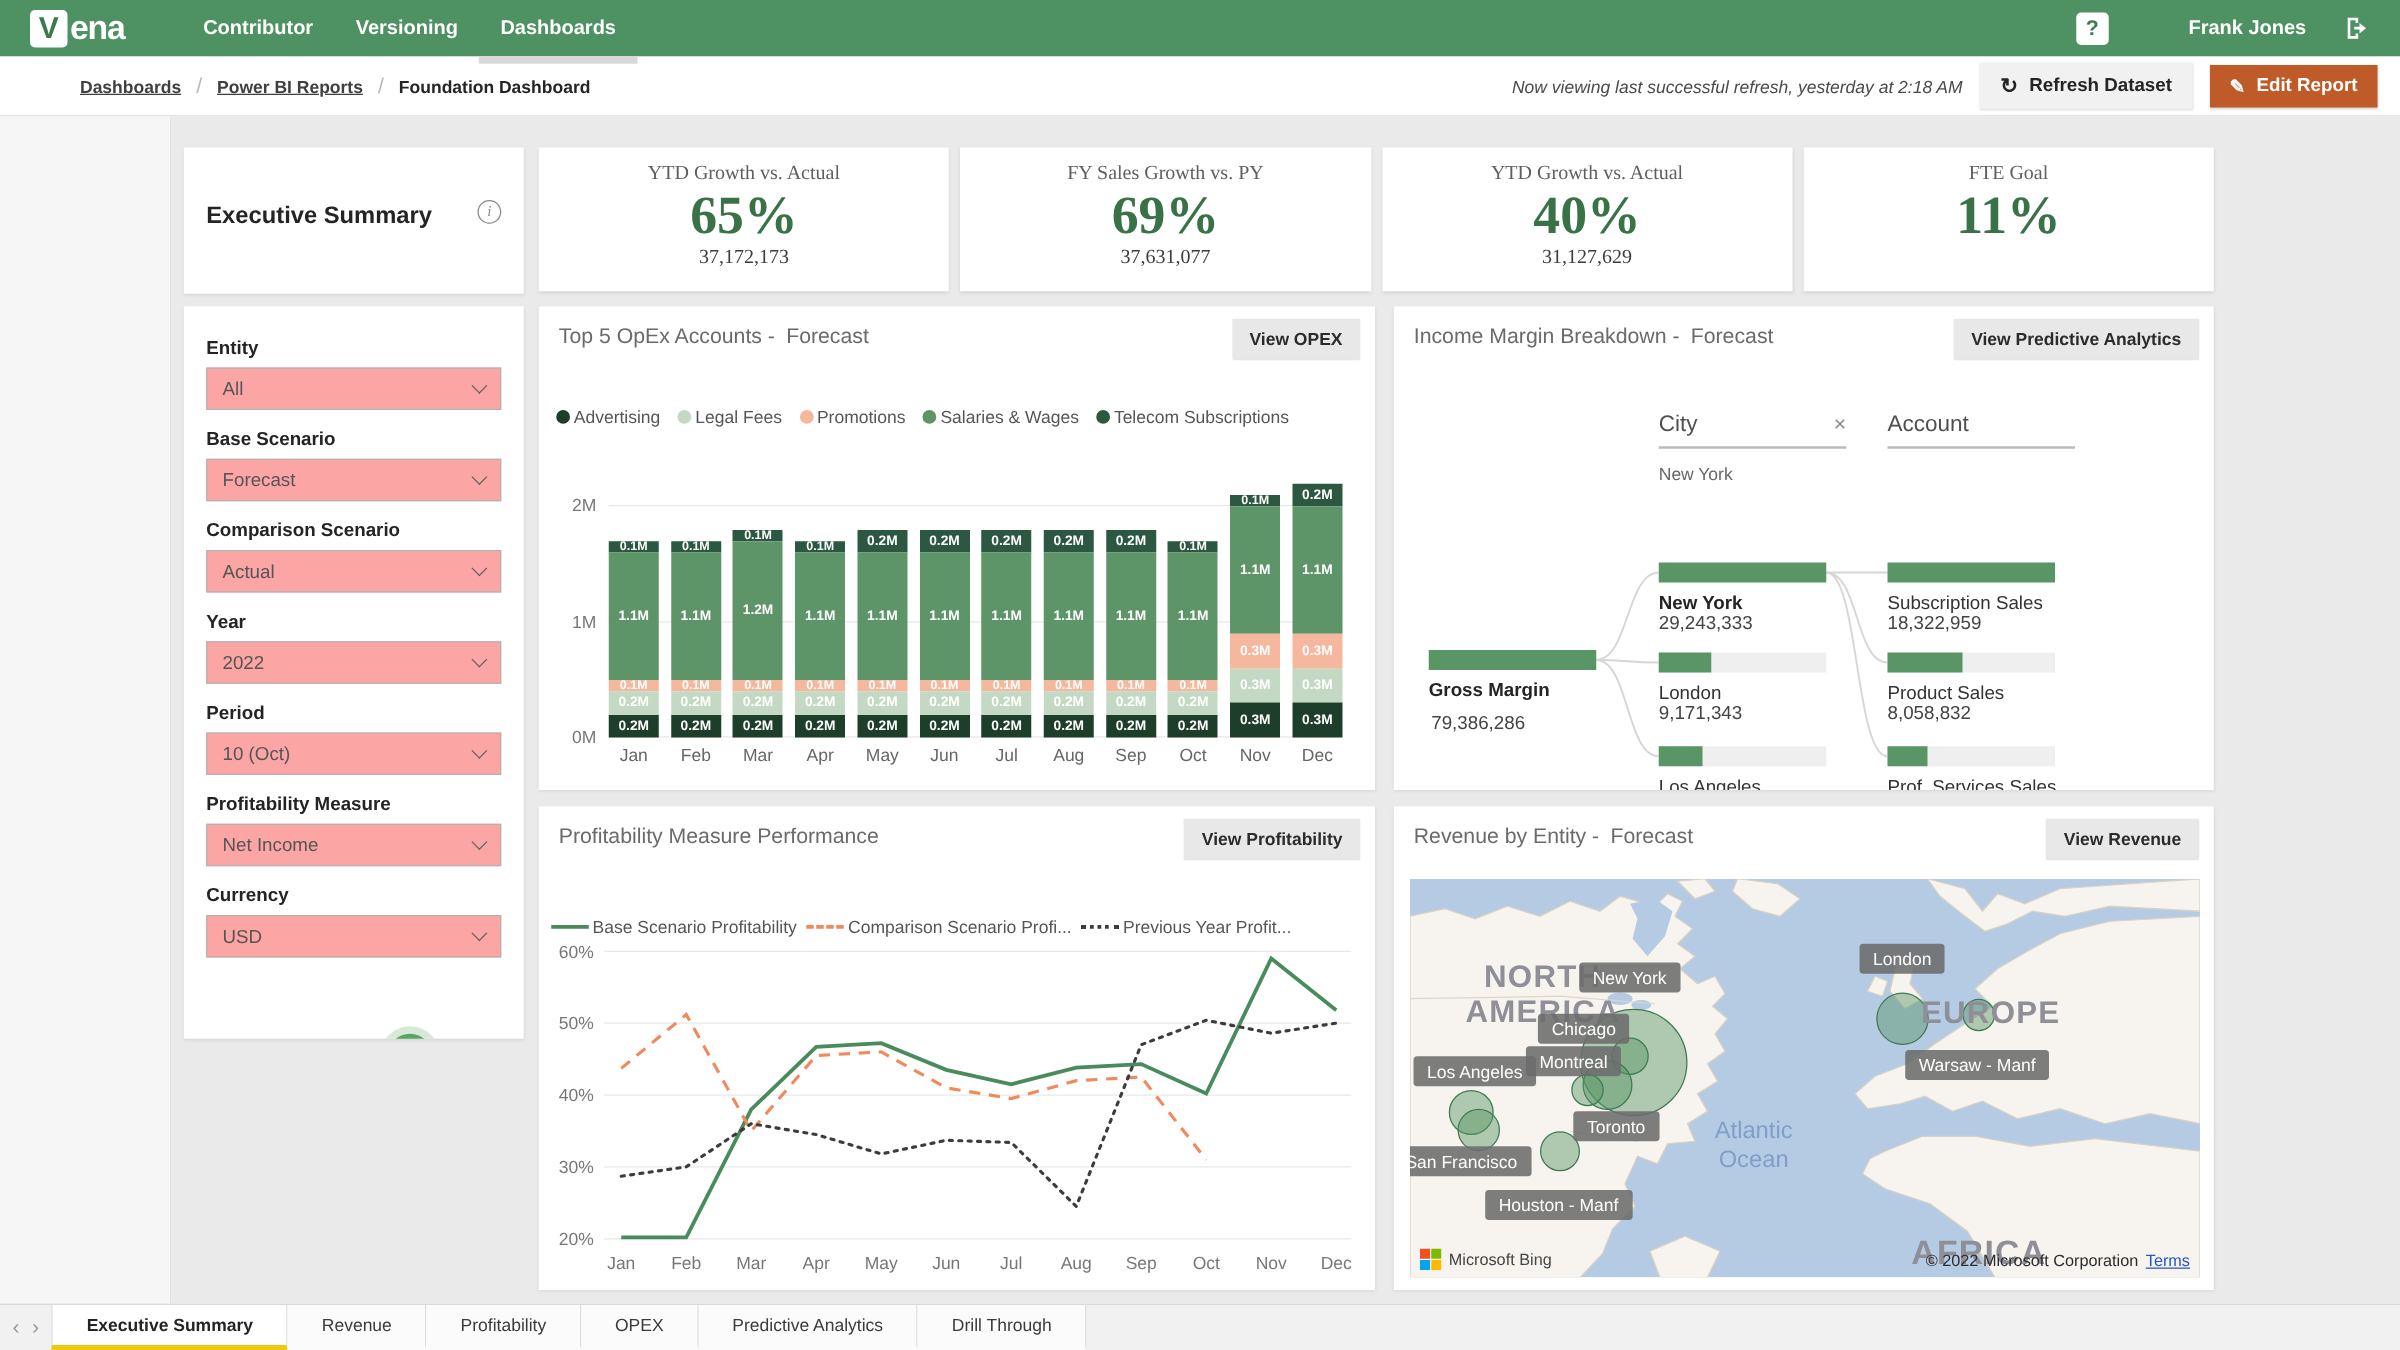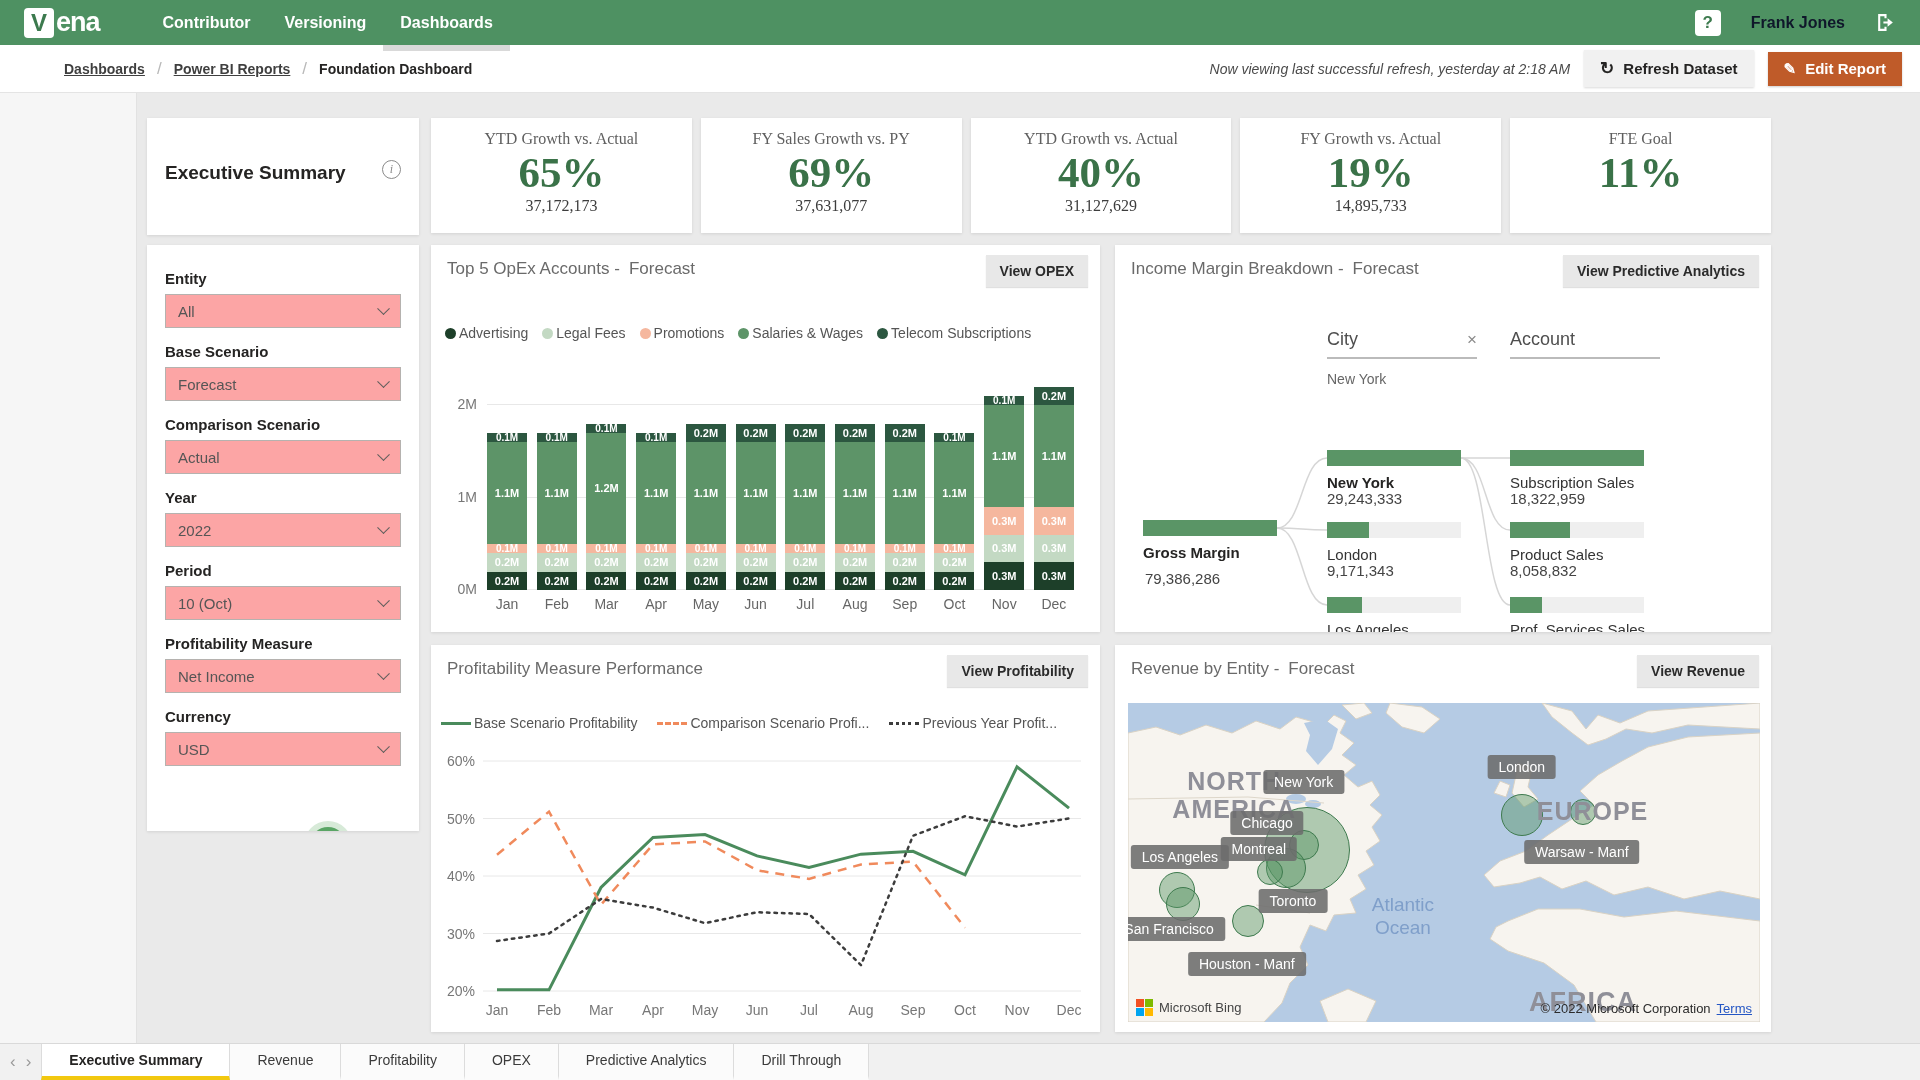--- a/index.html
+++ b/index.html
@@ -8,21 +8,21 @@
   
   .topnav { position:absolute; left:0; top:0; width:1920px; height:45px; background:#4e9162; display:flex; align-items:center; padding:0 24px; z-index:20; }
   .logo { display:flex; align-items:center; gap:2px; margin-right:46px; cursor:pointer; }
   .logo-box { width:30px; height:30px; background:#fff; border-radius:4px; display:flex; align-items:center; justify-content:center; font-weight:bold; font-size:24px; color:#3c7a4e; }
   .logo-text { color:#fff; font-weight:bold; font-size:27px; letter-spacing:-1px; }
   .nav-items { display:flex; height:100%; }
   .nav-item { position:relative; display:flex; align-items:center; height:100%; padding:0 17px; color:#fff; font-size:16px; font-weight:bold; cursor:pointer; }
   .nav-item.active::after { content:""; position:absolute; left:0; top:100%; width:100%; height:6px; background:#d9d9d9; }
   .topnav-right { margin-left:auto; display:flex; align-items:center; gap:30px; }
   .help-btn { width:26px; height:26px; background:#fff; border-radius:4px; display:flex; align-items:center; justify-content:center; color:#3c7a4e; font-weight:bold; font-size:17px; cursor:pointer; }
-  .user-name { color:#0f172a; font-size:16px; font-weight:bold; cursor:pointer; }
+  .user-name { color:#ffffff; font-size:16px; font-weight:bold; cursor:pointer;margin-left:34px; }
   .logout-btn { cursor:pointer; display:flex; }
 
   
   .crumb-bar { position:absolute; left:0; top:45px; width:1920px; height:48px; background:#fff; border-bottom:1px solid #e4e4e4; display:flex; align-items:center; padding:0 18px 0 64px; z-index:10; }
   .crumbs { display:flex; align-items:center; gap:12px; font-size:14px; }
   .crumb-link { color:#3f3f3f; font-weight:bold; text-decoration:underline; cursor:pointer; }
   .crumb-sep { color:#b9b9b9; font-size:17px; font-weight:normal; }
   .crumb-current { color:#252423; font-weight:bold; }
   .crumb-right { margin-left:auto; display:flex; align-items:center; gap:14px; }
   .refresh-status { font-style:italic; color:#4a4a4a; font-size:14px; }
@@ -80,21 +80,21 @@
   .tree-x { color:#8a8a8a; font-size:17px; cursor:pointer; line-height:10px; }
   .tree-sel { font-size:14px; color:#666; margin-top:8px; }
   .tree-bar { width:134px; height:16px; background:#efefef; }
   .tree-bar-fill { height:16px; background:#5a9566; }
   .tree-lbl { font-size:15px; color:#333; margin-top:6px; white-space:nowrap; }
   .tree-lbl.bold { font-weight:bold; color:#252423; }
   .tree-val { font-size:15px; color:#444; margin-top:2px; }
 
   
   .panel-line { left:431px; top:552px; width:669px; height:387px; }
-  .line-legend { position:absolute; left:10px; top:70px; display:flex; gap:20px; font-size:14px; color:#555; align-items:center; white-space:nowrap; }
+  .line-legend { position:absolute; left:10px; top:88px; display:flex; gap:8px; font-size:14px; color:#555; align-items:center; white-space:nowrap; }
   .lleg-sample { width:30px; }
 
   
   .panel-map { left:1115px; top:552px; width:656px; height:387px; }
   .map-box { position:absolute; left:13px; top:58px; width:632px; height:319px; overflow:hidden; }
   .map-bubble { position:absolute; border-radius:50%; background:rgba(86,148,100,0.45); border:1.6px solid #3e7a4e; transform:translate(-50%,-50%); }
   .map-pill { position:absolute; transform:translate(-50%,-50%); background:rgba(108,108,108,0.88); color:#fff; font-size:14px; padding:4px 11px; border-radius:3px; white-space:nowrap; }
   .map-region { position:absolute; transform:translate(-50%,-50%); color:#8f8f98; font-weight:bold; letter-spacing:1px; white-space:pre-line; text-align:center; line-height:1.15; }
   .map-ocean-lbl { position:absolute; transform:translate(-50%,-50%); color:#7f9fca; font-size:19px; white-space:pre-line; text-align:center; line-height:1.2; }
   .bing-logo { position:absolute; left:8px; bottom:6px; display:flex; align-items:center; gap:6px; font-size:13px; color:#444; }
@@ -220,25 +220,20 @@
       </div>
       <div class="kpi-card">
         <div class="kpi-label">FY Sales Growth vs. PY</div>
         <div class="kpi-value">69%</div>
         <div class="kpi-sub">37,631,077</div>
       </div>
       <div class="kpi-card">
         <div class="kpi-label">YTD Growth vs. Actual</div>
         <div class="kpi-value">40%</div>
         <div class="kpi-sub">31,127,629</div>
-      </div>
-      <div class="kpi-card">
-        <div class="kpi-label">FY Growth vs. Actual</div>
-        <div class="kpi-value">19%</div>
-        <div class="kpi-sub">14,895,733</div>
       </div>
       <div class="kpi-card">
         <div class="kpi-label">FTE Goal</div>
         <div class="kpi-value">11%</div>
       </div>
     </div>
 
   <div class="panel panel-opex">
     <div class="panel-title">
       <span>Top 5 OpEx Accounts -</span>

